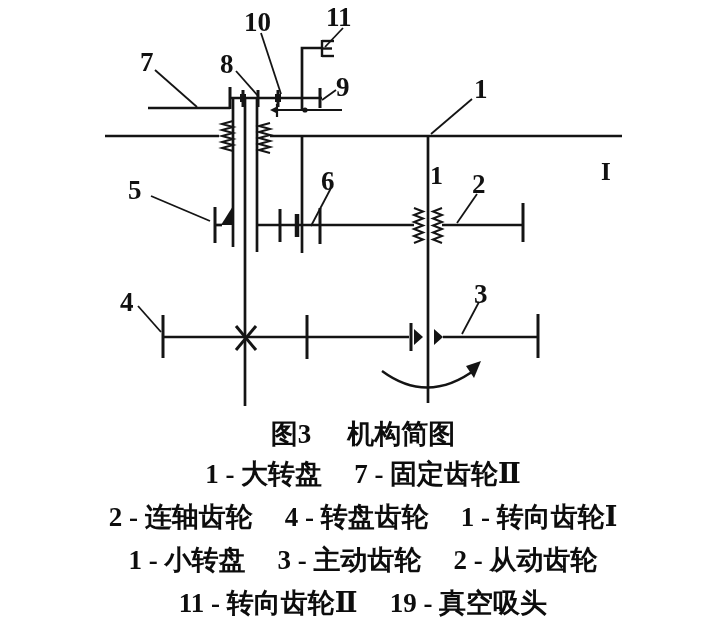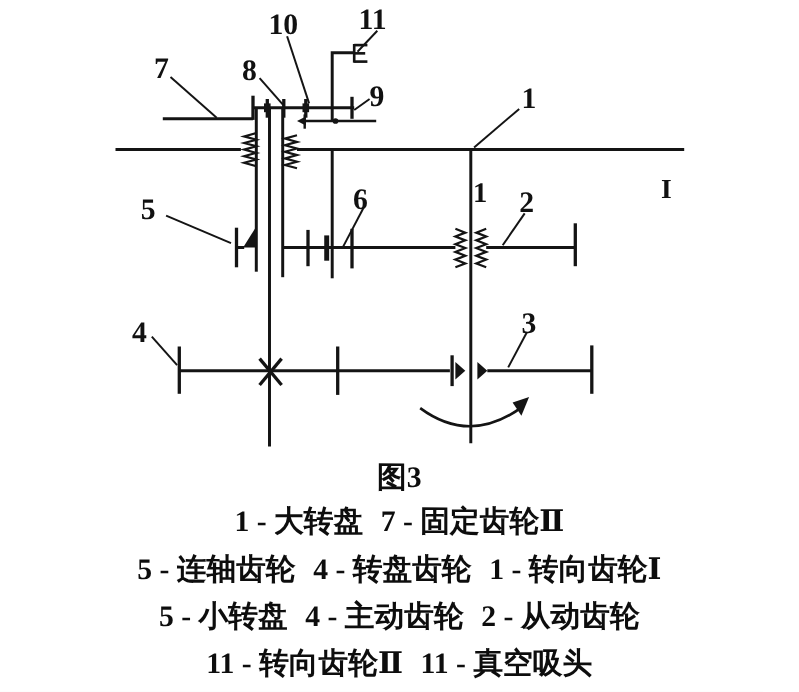--- a/index.html
+++ b/index.html
@@ -9,21 +9,21 @@
   }
   .diagram-svg{position:absolute;left:0;top:0;}
   .num{font-family:"Liberation Serif","DejaVu Serif",serif;font-weight:bold;fill:#111;}
   .caption{
     position:absolute;left:0;top:416px;width:726px;height:36px;
     display:flex;justify-content:center;align-items:center;gap:36px;
     font-size:27px;font-weight:bold;color:#0d0d0d;
   }
   .legend{position:absolute;left:0;top:452px;width:726px;}
   .legend-row{
-    display:flex;justify-content:center;align-items:center;gap:16px;
+    display:flex;justify-content:center;align-items:center;gap:32px;
     height:43px;font-size:27px;font-weight:bold;color:#0d0d0d;white-space:nowrap;
   }
 </style>
 </head>
 <body>
 
 <div class="page">
 
   <svg class="diagram-svg" width="726" height="629" viewBox="0 0 726 629">
     <g stroke="#141414" fill="none" stroke-width="2.7" stroke-linecap="butt">
@@ -144,36 +144,37 @@
       <text class="num" x="472" y="193">2</text>
       <text class="num" x="120" y="311">4</text>
       <text class="num" x="474" y="303">3</text>
       <text class="num" x="430" y="184" font-size="26">1</text>
       <text class="num" x="601" y="180" font-size="25">I</text>
     </g>
   </svg>
 
   <div class="caption">
     <span>图3</span>
+    <span>机构简图</span>
   </div>
 
   <div class="legend">
     <div class="legend-row">
       <span>1 - 大转盘</span>
       <span>7 - 固定齿轮Ⅱ</span>
     </div>
     <div class="legend-row">
-      <span>5 - 连轴齿轮</span>
+      <span>2 - 连轴齿轮</span>
       <span>4 - 转盘齿轮</span>
       <span>1 - 转向齿轮Ⅰ</span>
     </div>
     <div class="legend-row">
-      <span>5 - 小转盘</span>
-      <span>4 - 主动齿轮</span>
+      <span>1 - 小转盘</span>
+      <span>3 - 主动齿轮</span>
       <span>2 - 从动齿轮</span>
     </div>
     <div class="legend-row">
       <span>11 - 转向齿轮Ⅱ</span>
-      <span>11 - 真空吸头</span>
+      <span>19 - 真空吸头</span>
     </div>
   </div>
 
 </div>
 
 </body></html>

